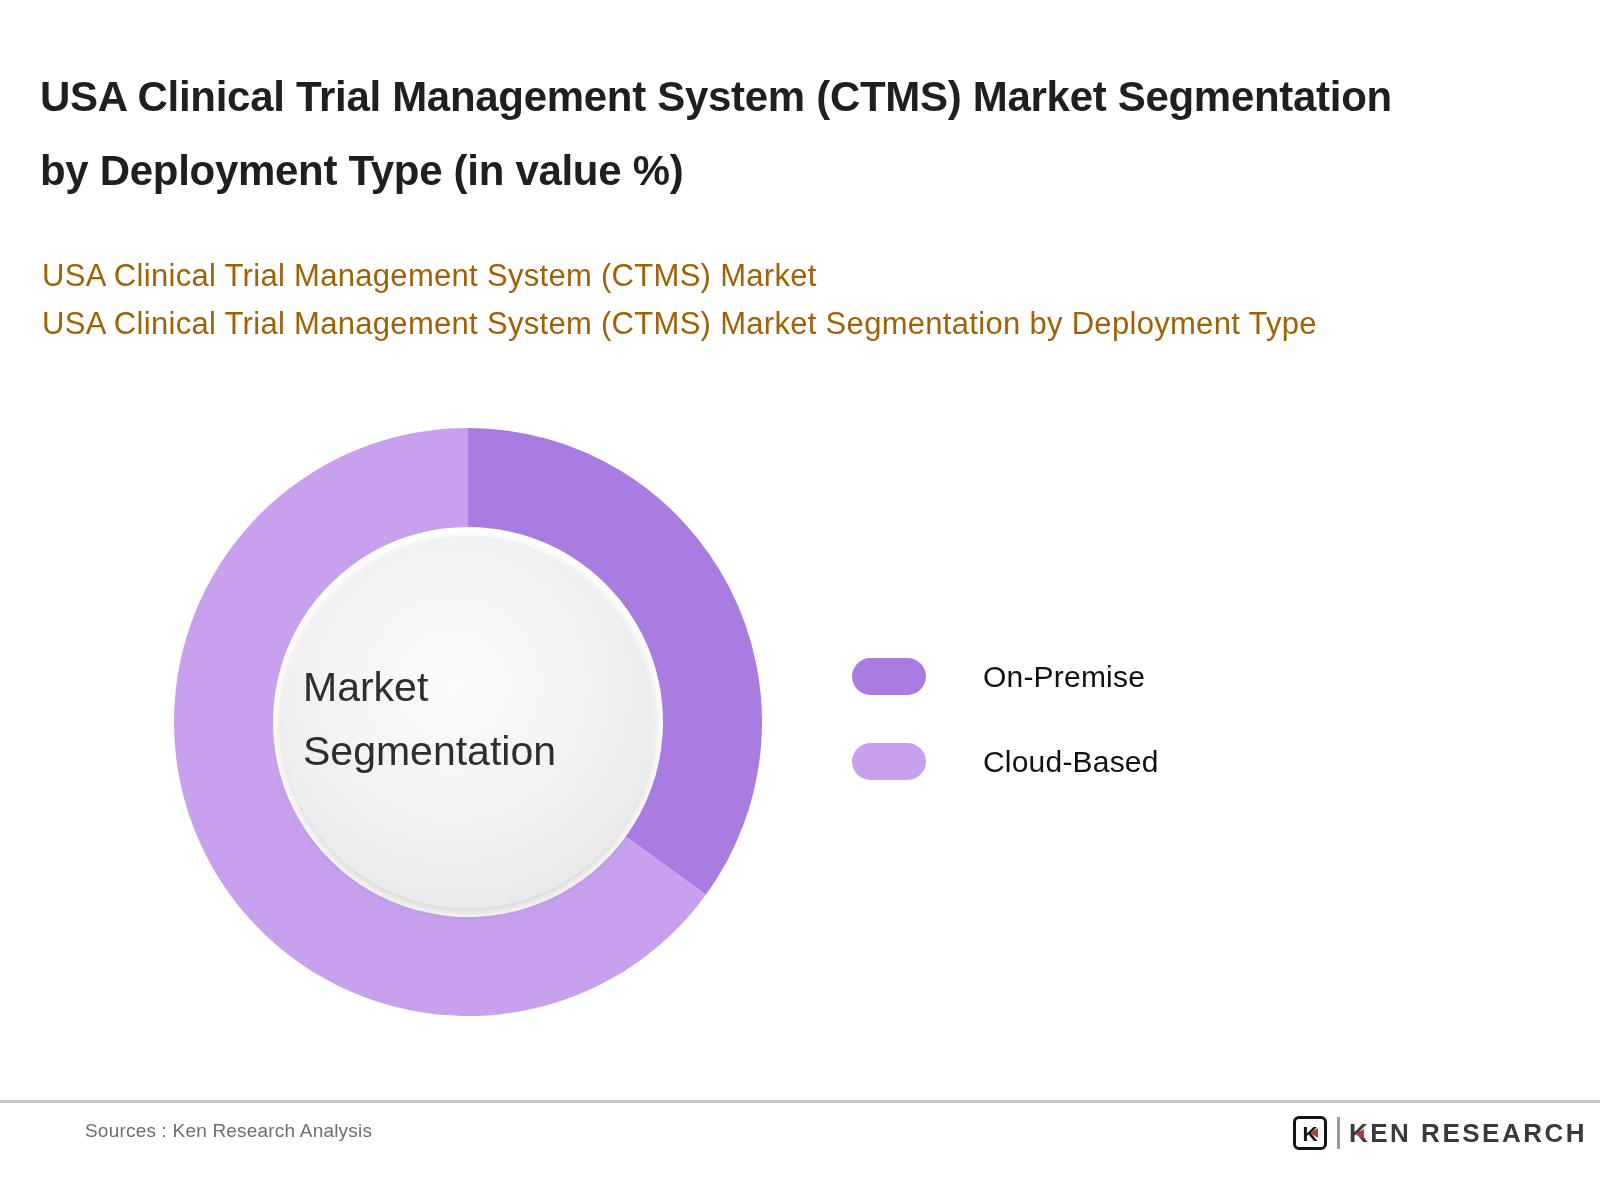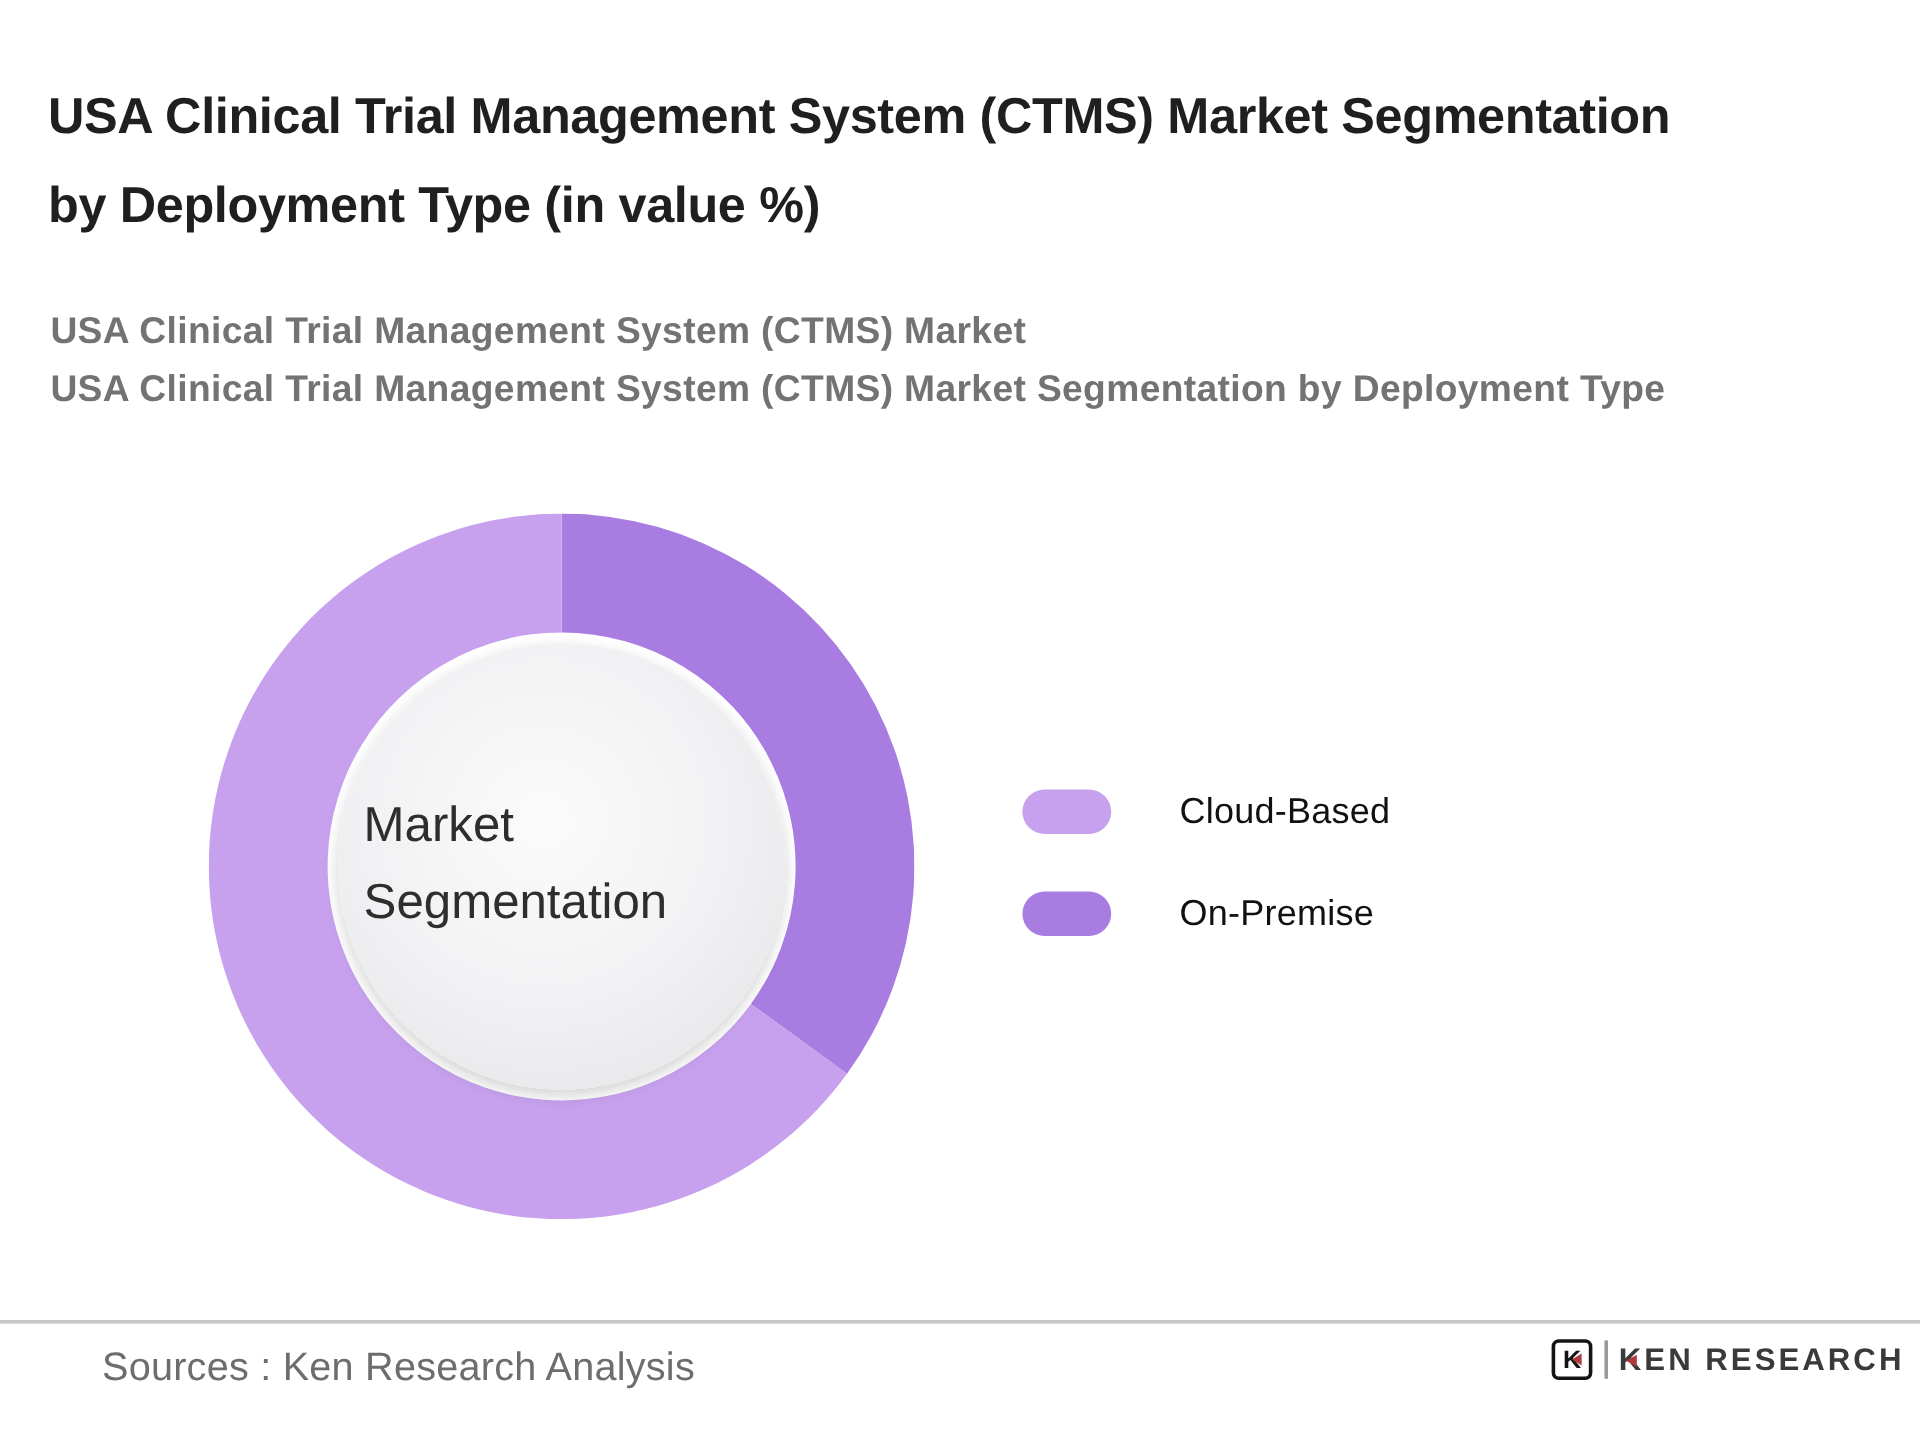--- a/index.html
+++ b/index.html
@@ -10,21 +10,21 @@
     font-family: "Liberation Sans", "DejaVu Sans", sans-serif;
     overflow: hidden;
   }
   .title {
     position: absolute; left: 40px; top: 60px; width: 1400px;
     font-size: 42px; font-weight: 700; color: #1f1f1f;
     line-height: 1.75; letter-spacing: -0.3px;
   }
   .subtitle {
     position: absolute; left: 42px; top: 252px; width: 1540px;
-    font-size: 31px; font-weight: 700; color: #737373;
+    font-size: 31px; font-weight: 400; color: #a16207;
     line-height: 1.55; letter-spacing: 0.3px;
   }
   .subtitle .sub-line { display: block; }
   .donut-wrap {
     position: absolute; left: 174px; top: 428px;
     width: 588px; height: 588px;
   }
   .donut-wrap svg { display: block; }
   .center-label {
     position: absolute; left: 50%; top: 50%;
@@ -45,21 +45,21 @@
   .legend-label {
     margin-left: 57px; font-size: 30px; color: #111111;
     letter-spacing: 0.2px;
   }
   .footer-divider {
     position: absolute; left: 0; top: 1100px;
     width: 1600px; height: 3px; background: #c6c6c6;
   }
   .sources {
     position: absolute; left: 85px; top: 1120px;
-    font-size: 33px; color: #6d6d6d; letter-spacing: 0.2px;
+    font-size: 19px; color: #6d6d6d; letter-spacing: 0.2px;
   }
   .logo {
     position: absolute; left: 1293px; top: 1112px;
     display: flex; align-items: center; height: 42px;
   }
   .logo-badge {
     width: 34px; height: 34px;
     border: 3px solid #141414; border-radius: 6px;
     position: relative; display: flex;
     align-items: center; justify-content: center;
@@ -120,26 +120,26 @@
         <path d="M 294.00 0.00 A 294 294 0 0 1 531.85 466.81 L 451.76 408.62 A 195 195 0 0 0 294.00 99.00 Z" fill="#a97ce2"></path>
         <path d="M 531.85 466.81 A 294 294 0 1 1 294.00 0.00 L 294.00 99.00 A 195 195 0 1 0 451.76 408.62 Z" fill="#c7a1ee"></path>
       </g>
     <circle cx="294" cy="294" r="186" fill="url(#centerGrad)" filter="url(#softShadow)"></circle>
   </svg>
   <div class="center-label">Market Segmentation</div>
 </div>
 
 <div class="legend">
   <div class="legend-row">
+    <span class="swatch" style="background: rgb(169, 124, 226);"></span>
+    <span class="legend-label">On-Premise</span>
+  </div>
+  <div class="legend-row">
     <span class="swatch" style="background: rgb(199, 161, 238);"></span>
     <span class="legend-label">Cloud-Based</span>
-  </div>
-  <div class="legend-row">
-    <span class="swatch" style="background: rgb(169, 124, 226);"></span>
-    <span class="legend-label">On-Premise</span>
   </div>
 </div>
 
 <div class="footer-divider"></div>
 
 <div class="sources">Sources : Ken Research Analysis</div>
 
 <div class="logo">
   <span class="logo-badge">
     <span class="badge-k">K</span>

